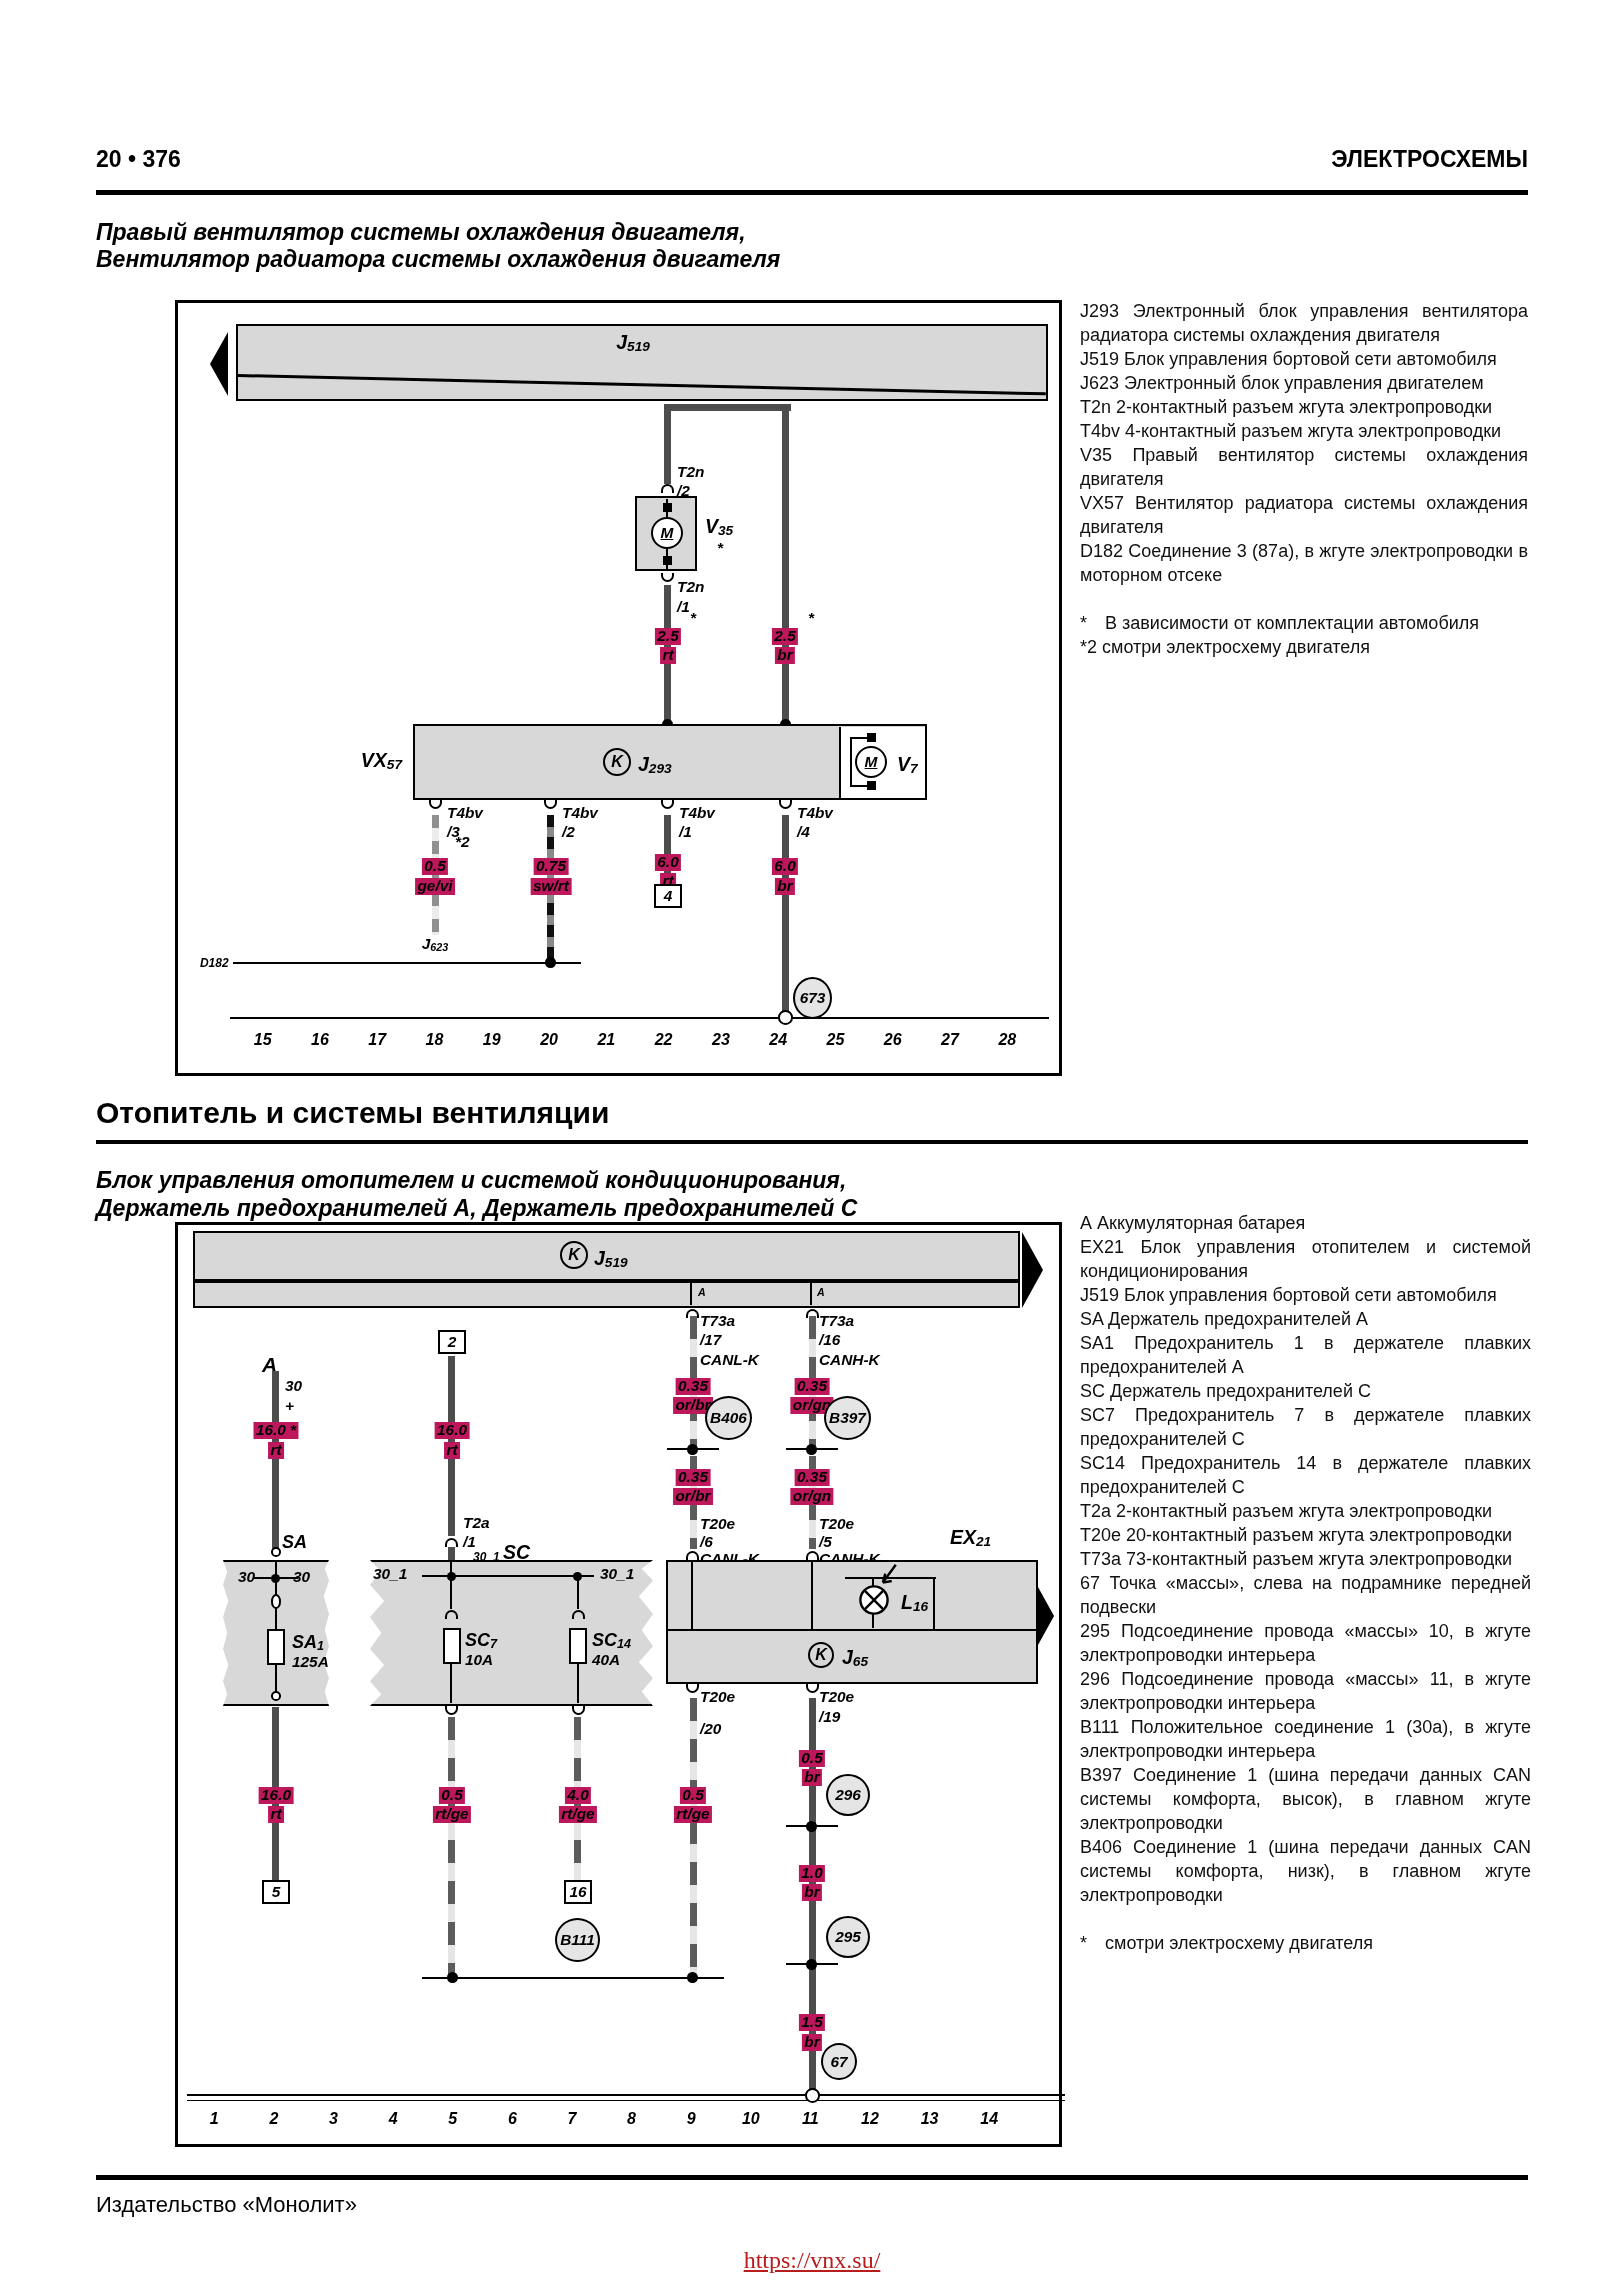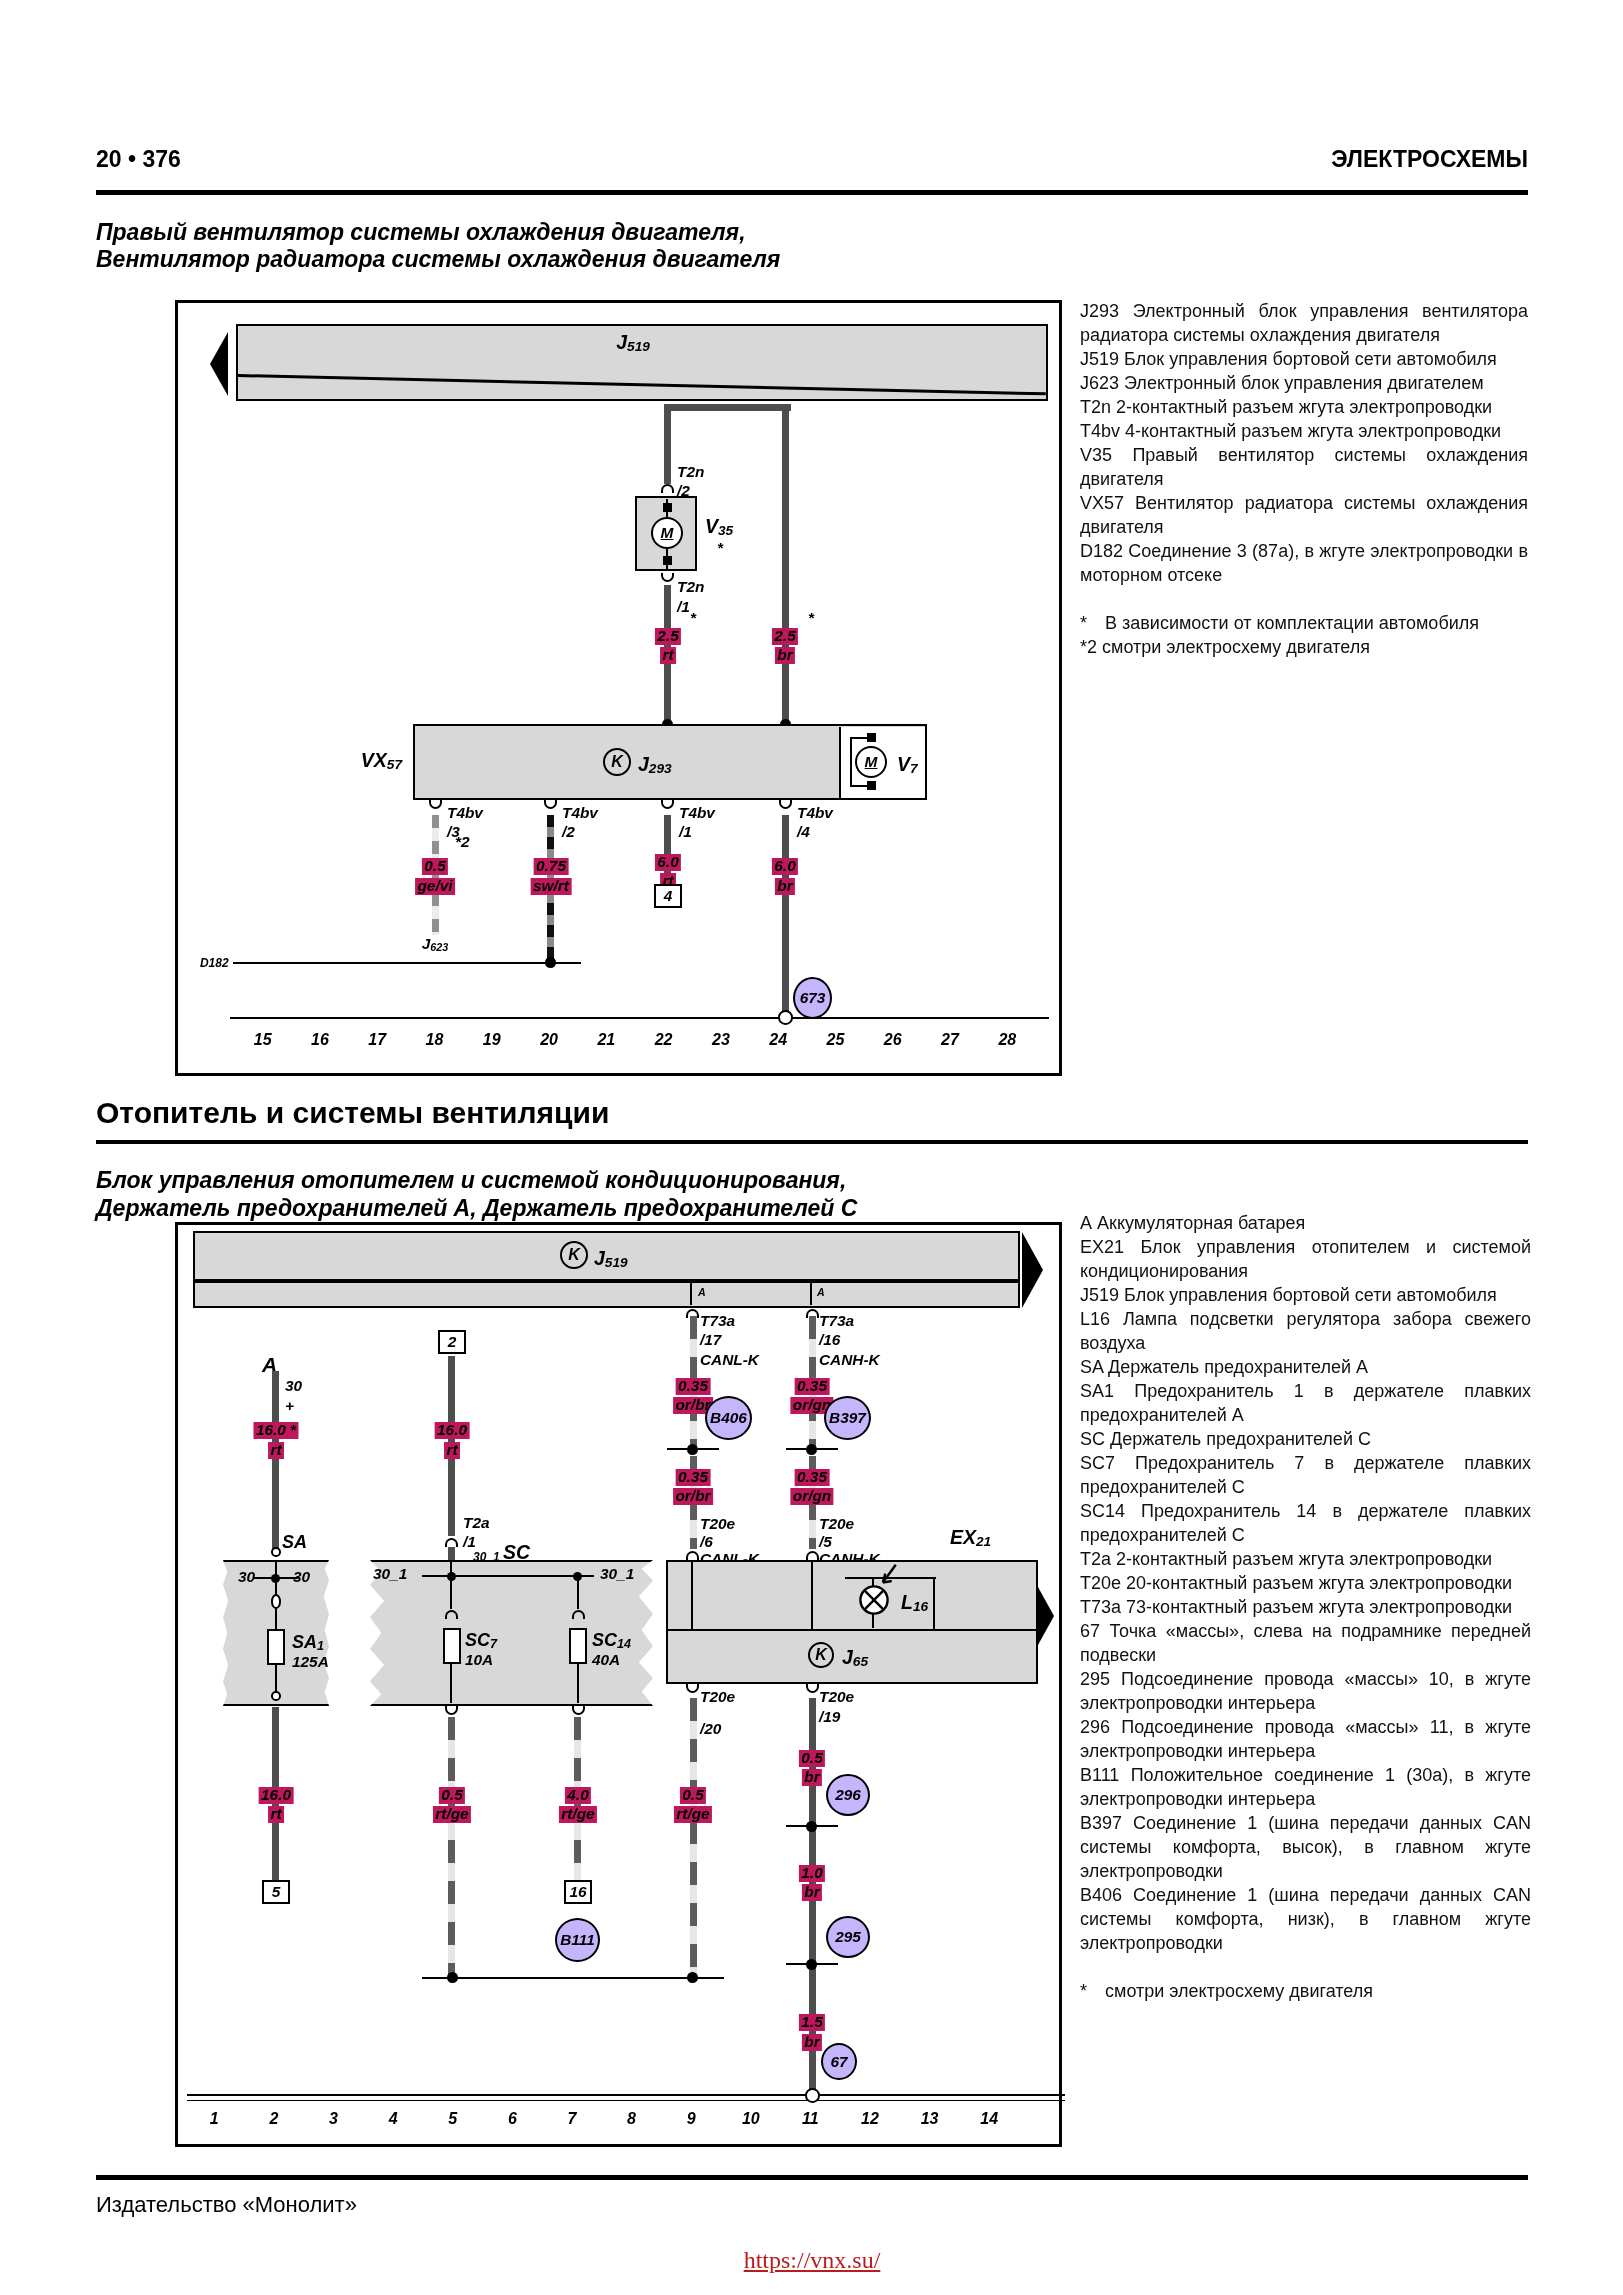--- a/index.html
+++ b/index.html
@@ -21,21 +21,21 @@
   .lt{background:repeating-linear-gradient(to bottom,#909090 0 13px,#ececec 13px 26px)}
   .dsh{background:repeating-linear-gradient(to bottom,#5c5c5c 0 23px,#e6e6e6 23px 41px)}
   .st{background:repeating-linear-gradient(to bottom,#101010 0 12px,#8a8a8a 12px 22px)}
   .thin{position:absolute;width:2.4px;background:#000}
   .hl{position:absolute;height:2.4px;background:#000}
   .dot{position:absolute;width:10.6px;height:10.6px;border-radius:50%;background:#000}
   .sdot{position:absolute;width:9px;height:9px;border-radius:50%;background:#000}
   .oc{position:absolute;width:14.6px;height:14.6px;border-radius:50%;background:#fff;border:2.4px solid #000;box-sizing:border-box}
   .occ{position:absolute;width:9.7px;height:9.7px;border-radius:50%;background:#fff;border:2.4px solid #000;box-sizing:border-box}
   .oval{position:absolute;width:9.7px;height:14.6px;border-radius:50%;background:#fff;border:2.4px solid #000;box-sizing:border-box}
-  .ov{position:absolute;background:#c4b5fd;border:2.4px solid #000;border-radius:50%;box-sizing:border-box;
+  .ov{position:absolute;background:#e5e5e5;border:2.4px solid #000;border-radius:50%;box-sizing:border-box;
       display:flex;align-items:center;justify-content:center;font:italic 700 15.4px/1 "Liberation Sans",sans-serif}
   .hook{position:absolute;width:13px;height:9px;box-sizing:border-box;border:2.4px solid #000}
   .hook.up{border-top:none;border-radius:0 0 8px 8px}
   .hook.dn{border-bottom:none;border-radius:8px 8px 0 0}
   .lbl{position:absolute;font:italic 700 15.4px/1.1 "Liberation Sans",sans-serif;white-space:nowrap}
   .lblc{transform:translateX(-50%)}
   .wbg{background:#be185d;padding:0 2.4px}
   .big{font-size:19.5px}
   .md{font-size:18px}
   .sm{font-size:10.6px}
@@ -374,21 +374,20 @@
     <span class="pin">12</span>
     <span class="pin">13</span>
     <span class="pin">14</span>
   </div>
 </div>
 
 <div class="legend" style="left:1080px;top:1211px;width:451px">
   <div class="lg">А Аккумуляторная батарея</div>
   <div class="lg">EX21 Блок управления отопителем и системой кондиционирования</div>
   <div class="lg">J519 Блок управления бортовой сети автомобиля</div>
-  <div class="lg">L16 Лампа подсветки регулятора забора свежего воздуха</div>
   <div class="lg">SA Держатель предохранителей А</div>
   <div class="lg">SA1 Предохранитель 1 в держателе плавких предохранителей А</div>
   <div class="lg">SC Держатель предохранителей С</div>
   <div class="lg">SC7 Предохранитель 7 в держателе плавких предохранителей С</div>
   <div class="lg">SC14 Предохранитель 14 в держателе плавких предохранителей С</div>
   <div class="lg">T2a 2-контактный разъем жгута электропроводки</div>
   <div class="lg">T20e 20-контактный разъем жгута электропроводки</div>
   <div class="lg">T73a 73-контактный разъем жгута электропроводки</div>
   <div class="lg">67 Точка «массы», слева на подрамнике передней подвески</div>
   <div class="lg">295 Подсоединение провода «массы» 10, в жгуте электропроводки интерьера</div>

